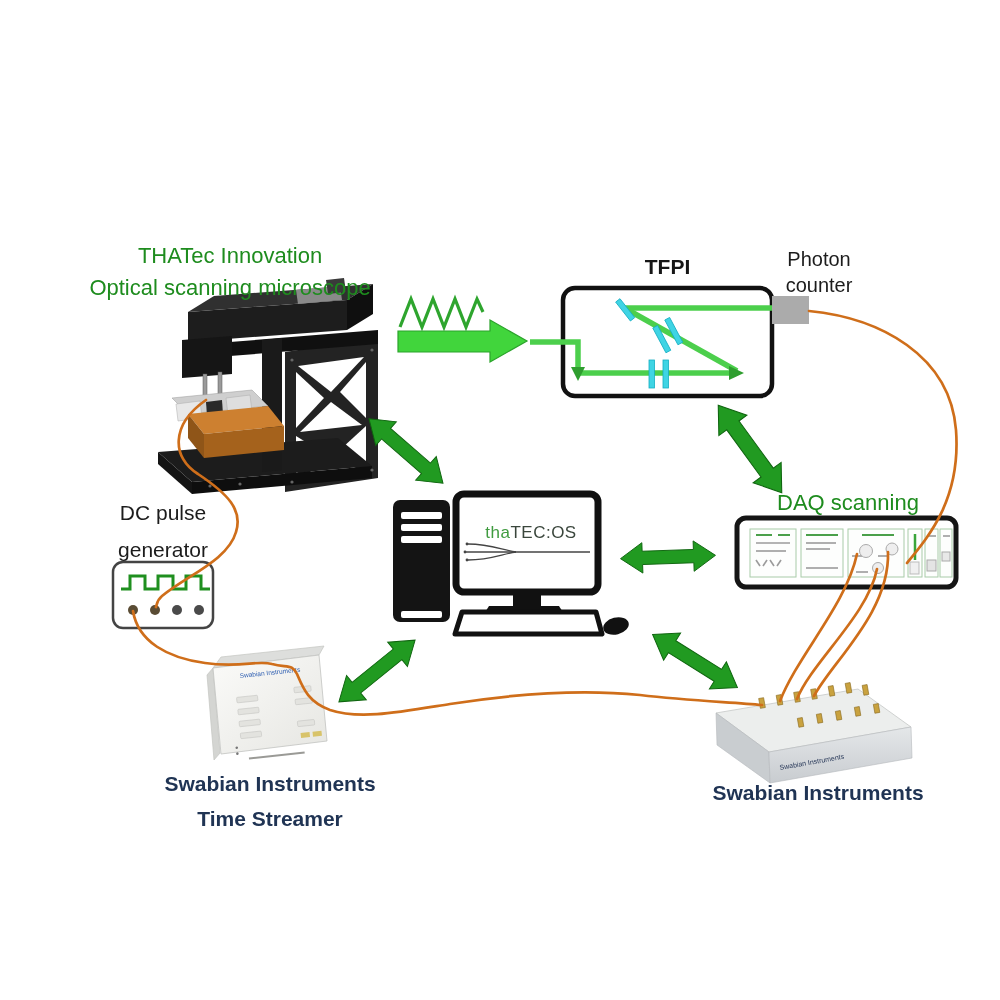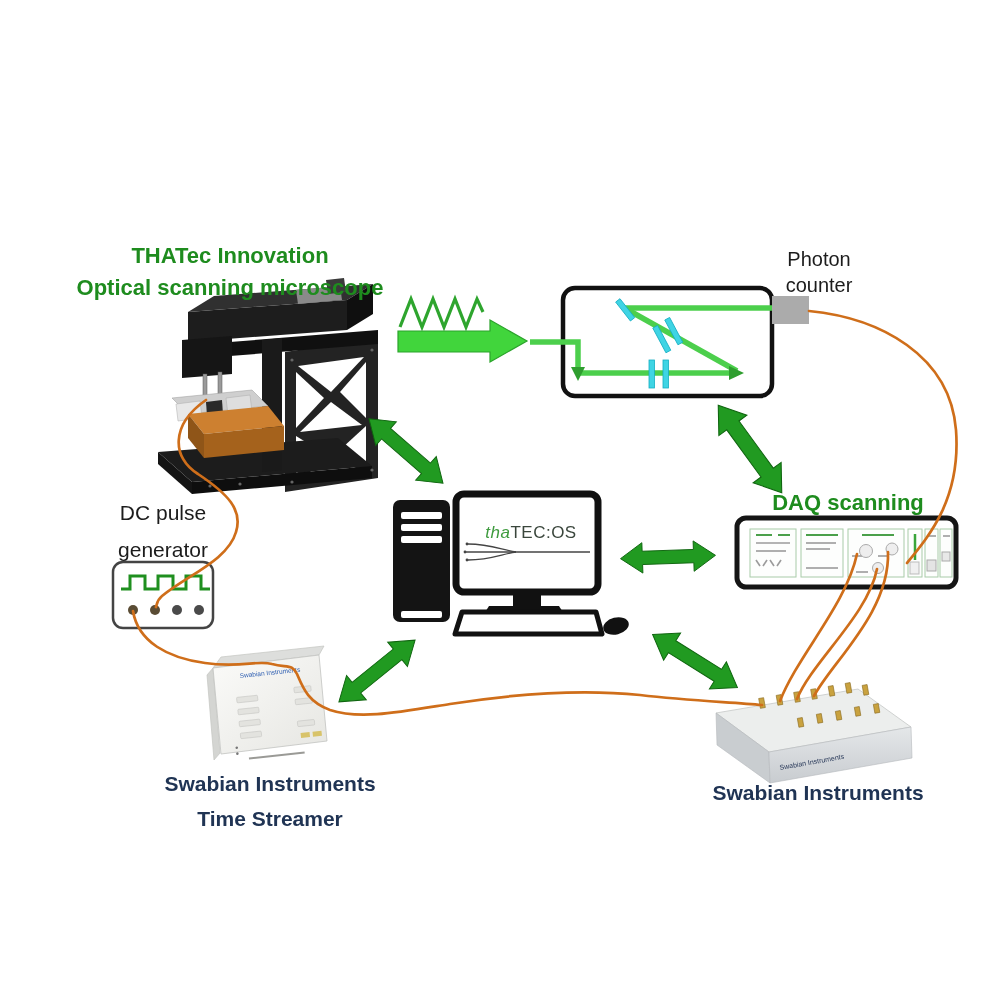--- a/index.html
+++ b/index.html
@@ -1,29 +1,29 @@
 <!DOCTYPE html>
 <html style="--title-green: #1e8c1e; --arrow-green: #219a21; --laser-green: #4ccf4c; --bright-arrow: #41d53c; --optics-cyan: #3fd4e4; --cable-orange: #cf6e1a; --swabian-navy: #203454; --text-black: #1c1c1c; --screen-green: #3f9b3f; --screen-dark: #3a463c; --counter-gray: #ababab;"><head>
 <meta charset="utf-8">
 <style>
   html,body{margin:0;padding:0;background:#fff;}
   .canvas{position:relative;width:1000px;height:1000px;background:#ffffff;
           font-family:"Liberation Sans",sans-serif;overflow:hidden;}
   .gfx{position:absolute;left:0;top:0;z-index:1;}
   .lbl{position:absolute;z-index:2;text-align:center;line-height:1.0;}
-  .c-title{color:var(--title-green);font-weight:bold;}
+  .c-title{color:var(--title-green);font-weight:normal;}
   .c-black{color:var(--text-black);}
   .c-navy{color:var(--swabian-navy);font-weight:bold;}
   .title{left:30px;top:240px;width:400px;font-size:22px;line-height:32px;}
   .tfpi-lbl{left:565px;top:256px;width:205px;font-size:21px;font-weight:bold;color:#161616;}
   .photon-lbl{left:758px;top:246px;width:122px;font-size:20px;line-height:26px;}
   .dcp-lbl{left:83px;top:494px;width:160px;font-size:21px;line-height:37px;}
   .daq-lbl{left:728px;top:492px;width:240px;font-size:22px;}
   .scr-lbl{left:468px;top:524px;width:126px;font-size:17px;letter-spacing:.5px;}
-  .scr-lbl .pfx{color:var(--screen-green);font-style:italic;}
+  .scr-lbl .pfx{color:var(--screen-green);}
   .scr-lbl .sfx{color:var(--screen-dark);text-align:right;}
   .ps-lbl{left:153px;top:766px;width:234px;font-size:21px;line-height:35px;}
   .tt-lbl{left:700px;top:776px;width:236px;font-size:21px;line-height:34px;}
   
   .laser-beam{stroke:var(--laser-green);stroke-width:5.5;fill:none;}
   .laser-arrow{fill:var(--bright-arrow);stroke:#2ba32b;stroke-width:1.2;}
   .wave{stroke:#2ea52e;stroke-width:3.2;fill:none;stroke-linejoin:miter;}
   .dbl-arrow{fill:var(--arrow-green);stroke:#0f650f;stroke-width:1;}
   .cable{stroke:var(--cable-orange);fill:none;stroke-width:2.7;stroke-linecap:round;}
   .optic{fill:var(--optics-cyan);stroke:#15aec2;stroke-width:0.8;}
@@ -246,20 +246,21 @@
     <use href="#dblArrow" class="dbl-arrow" transform="translate(377,671) rotate(-39) scale(0.98)"></use>
     <use href="#dblArrow" class="dbl-arrow" transform="translate(695,661) rotate(32)"></use>
   </g>
 </svg>
 
 <div class="lbl title c-title">
   <div>THATec Innovation</div>
   <div>Optical scanning microscope</div>
 </div>
 
+<div class="lbl tfpi-lbl">TFPI</div>
 
 <div class="lbl dcp-lbl c-black">
   <div>DC pulse</div>
   <div>generator</div>
 </div>
 
 <div class="lbl photon-lbl c-black">
   <div>Photon</div>
   <div>counter</div>
 </div>

